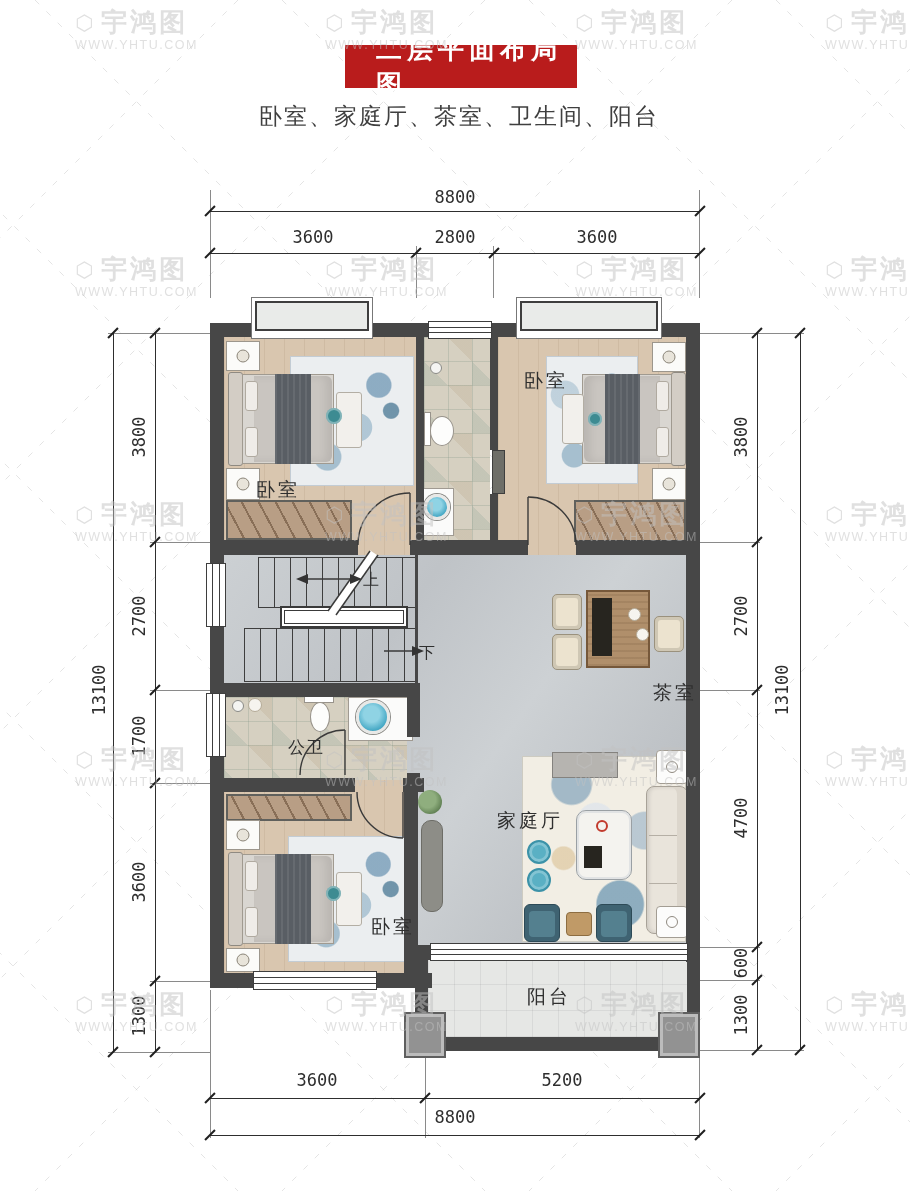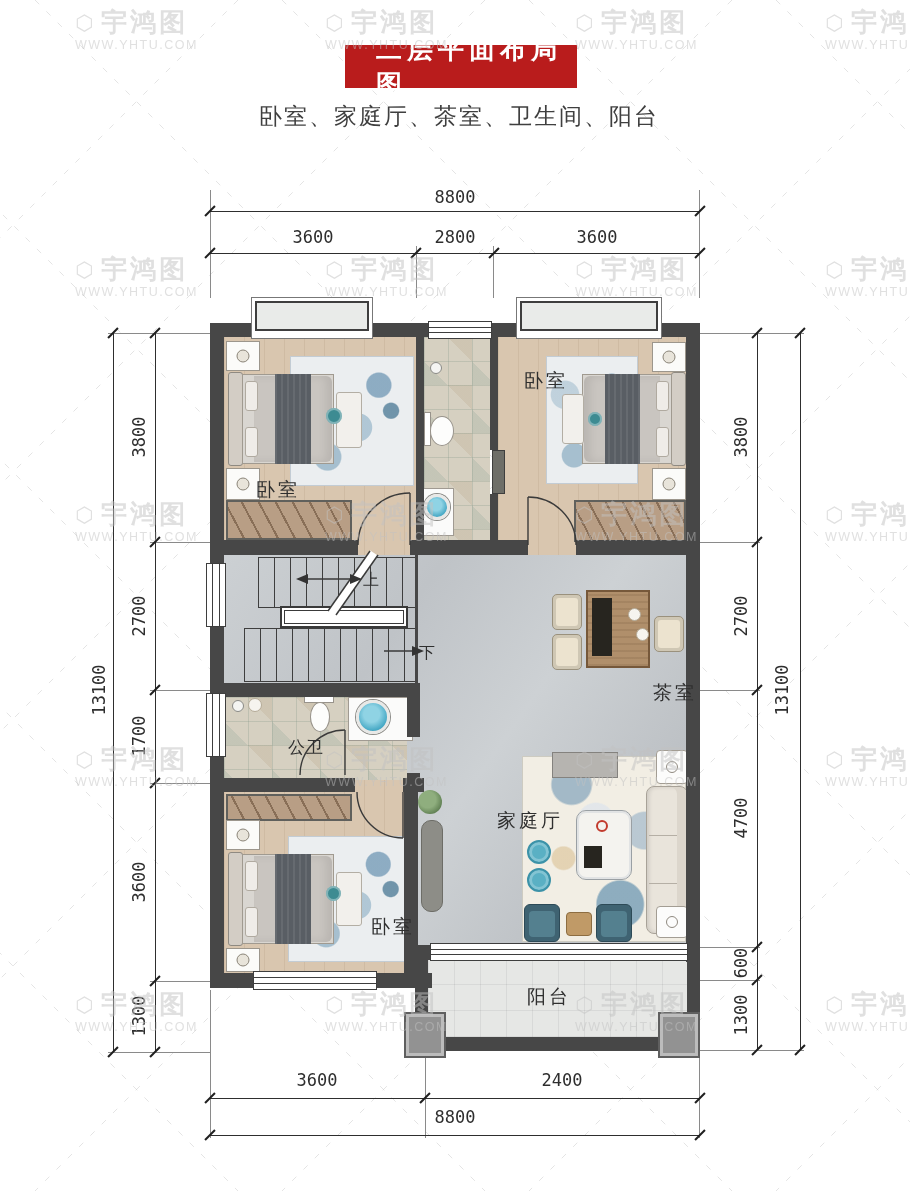--- a/index.html
+++ b/index.html
@@ -362,21 +362,21 @@
       <div class="tick" style="position: absolute; left: 750px; top: 1049px; width: 14px; height: 2px;"></div>
       <div class="tick" style="position: absolute; left: 793px; top: 332px; width: 14px; height: 2px;"></div>
       <div class="tick" style="position: absolute; left: 793px; top: 1049px; width: 14px; height: 2px;"></div>
     </div>
 
   <span class="dim-label" style="left:455px;top:197px">8800</span>
   <span class="dim-label" style="left:313px;top:237px">3600</span>
   <span class="dim-label" style="left:455px;top:237px">2800</span>
   <span class="dim-label" style="left:597px;top:237px">3600</span>
   <span class="dim-label" style="left:317px;top:1080px">3600</span>
-  <span class="dim-label" style="left:562px;top:1080px">2400</span>
+  <span class="dim-label" style="left:562px;top:1080px">5200</span>
   <span class="dim-label" style="left:455px;top:1117px">8800</span>
   <span class="dim-label v" style="left:139px;top:437px">3800</span>
   <span class="dim-label v" style="left:139px;top:616px">2700</span>
   <span class="dim-label v" style="left:139px;top:736px">1700</span>
   <span class="dim-label v" style="left:139px;top:882px">3600</span>
   <span class="dim-label v" style="left:139px;top:1016px">1300</span>
   <span class="dim-label v" style="left:99px;top:690px">13100</span>
   <span class="dim-label v" style="left:741px;top:437px">3800</span>
   <span class="dim-label v" style="left:741px;top:616px">2700</span>
   <span class="dim-label v" style="left:741px;top:818px">4700</span>

